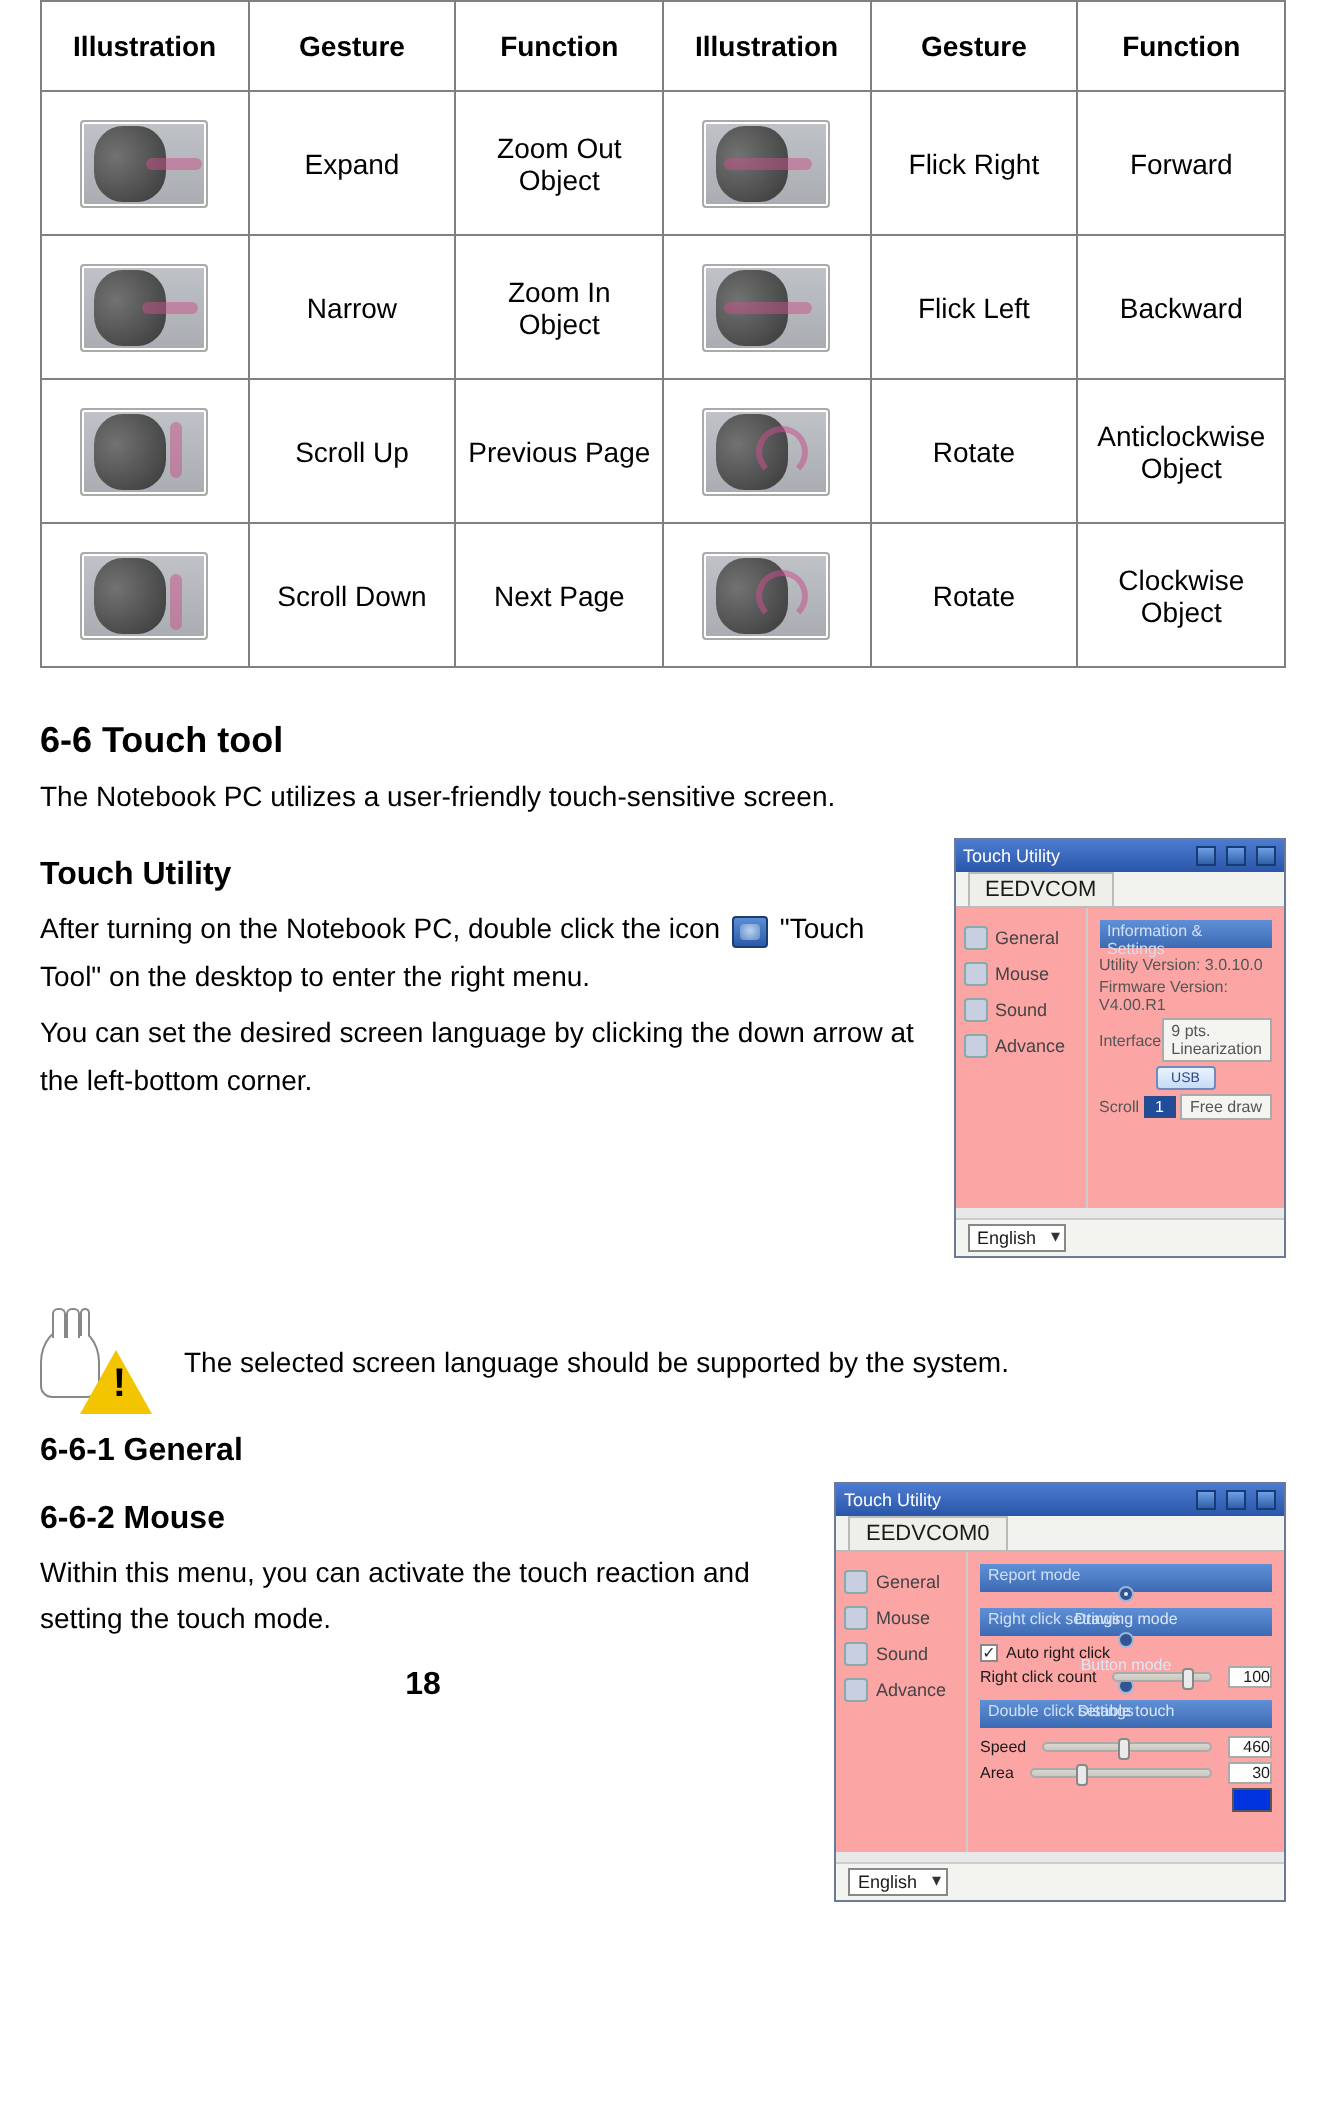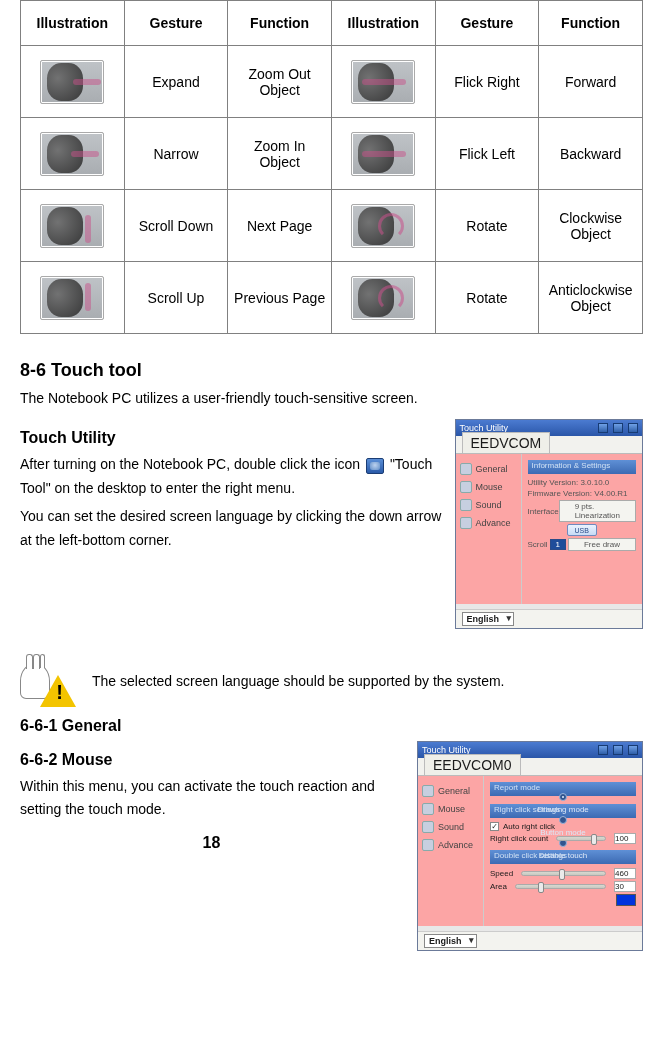--- a/index.html
+++ b/index.html
@@ -161,21 +161,21 @@
       border-bottom: 1px solid #bbb;
       display: flex;
       align-items: flex-end;
       padding-left: 6px;
     }
     .appwin .tabs .tab {
       padding: 2px 8px;
       border: 1px solid #bbb;
       border-bottom: none;
       background: #efefe9;
-      font-size: 14px;
+      font-size: 11px;
     }
     .appwin .content {
       display: flex;
       min-height: 150px;
       background: #fca5a5;
     }
     .appwin .side {
       width: 66px;
       border-right: 1px solid #ccc;
       padding: 6px 2px;
@@ -211,41 +211,40 @@
       font-size: 8px;
       color: #555;
       margin: 2px 0;
       display: flex;
       justify-content: space-between;
       align-items: center;
     }
     .appwin .line .btn {
       border: 1px solid #aaa;
       background: #f4f4f0;
-      padding: 1px 15px;
+      padding: 1px 4px;
       font-size: 8px;
     }
     .appwin .usb {
       display: inline-block;
       width: 30px; height: 12px;
       border: 1px solid #6f8abf;
       background: linear-gradient(180deg,#eaf3ff,#c7dbf5);
       color: #2a4b88;
       font-size: 7px;
       text-align: center;
       line-height: 12px;
       border-radius: 2px;
     }
     .appwin .langbar {
       position: absolute;
       left: 0; right: 0; bottom: 0;
       padding: 4px 6px;
       border-top: 1px solid #ccc;
       background: #f3f3ef;
-      font-weight: bold;
     }
     .appwin .langbar .sel {
       border: 1px solid #888;
       background: #fff;
       padding: 1px 14px 1px 4px;
       font-size: 9px;
       position: relative;
     }
     .appwin .langbar .sel::after {
       content: "▾";
@@ -305,21 +304,21 @@
       width: 6px; height: 11px;
       background: #eaeaea;
       border: 1px solid #888;
       border-radius: 2px;
     }
     .valbox {
       width: 22px;
       border: 1px solid #aaa;
       background: #fff;
       font-size: 8px;
-      text-align: left;
+      text-align: right;
     }
     .colorbox {
       width: 20px; height: 12px;
       border: 1px solid #555;
       background: #0033dd;
     }
 
     
     .warn-row {
       display: flex;
@@ -446,58 +445,58 @@
             <div class="thumb t-flickleft">
               <div class="hand"></div>
               <div class="arrow h"></div>
             </div>
           </td>
         <td>Flick Left</td>
         <td>Backward</td>
       </tr>
       <tr>
         <td>
+            <div class="thumb t-scrollup">
+              <div class="hand"></div>
+              <div class="arrow v"></div>
+            </div>
+          </td>
+        <td>Scroll Up</td>
+        <td>Previous Page</td>
+        <td>
+            <div class="thumb t-rotate">
+              <div class="hand"></div>
+              <div class="rot"></div>
+            </div>
+          </td>
+        <td>Rotate</td>
+        <td>Anticlockwise Object</td>
+      </tr>
+      <tr>
+        <td>
             <div class="thumb t-scrolldown">
               <div class="hand"></div>
               <div class="arrow v"></div>
             </div>
           </td>
         <td>Scroll Down</td>
         <td>Next Page</td>
         <td>
             <div class="thumb t-rotate">
               <div class="hand"></div>
               <div class="rot"></div>
             </div>
           </td>
         <td>Rotate</td>
         <td>Clockwise Object</td>
       </tr>
-      <tr>
-        <td>
-            <div class="thumb t-scrollup">
-              <div class="hand"></div>
-              <div class="arrow v"></div>
-            </div>
-          </td>
-        <td>Scroll Up</td>
-        <td>Previous Page</td>
-        <td>
-            <div class="thumb t-rotate">
-              <div class="hand"></div>
-              <div class="rot"></div>
-            </div>
-          </td>
-        <td>Rotate</td>
-        <td>Anticlockwise Object</td>
-      </tr>
     </tbody>
   </table>
 
-  <h2 class="sect">8-6 Touch tool</h2>
+  <h2 class="sect">6-6 Touch tool</h2>
   <p class="body">The Notebook PC utilizes a user-friendly touch-sensitive screen.</p>
 
   <div class="tu-row">
     <div class="tu-text">
       <h3 class="sub">Touch Utility</h3>
       <p>
         <span>After turning on the Notebook PC, double click the icon</span>
         <span class="inline-icon"></span>
         <span>"Touch Tool" on the desktop to enter the right menu.</span>
       </p>

